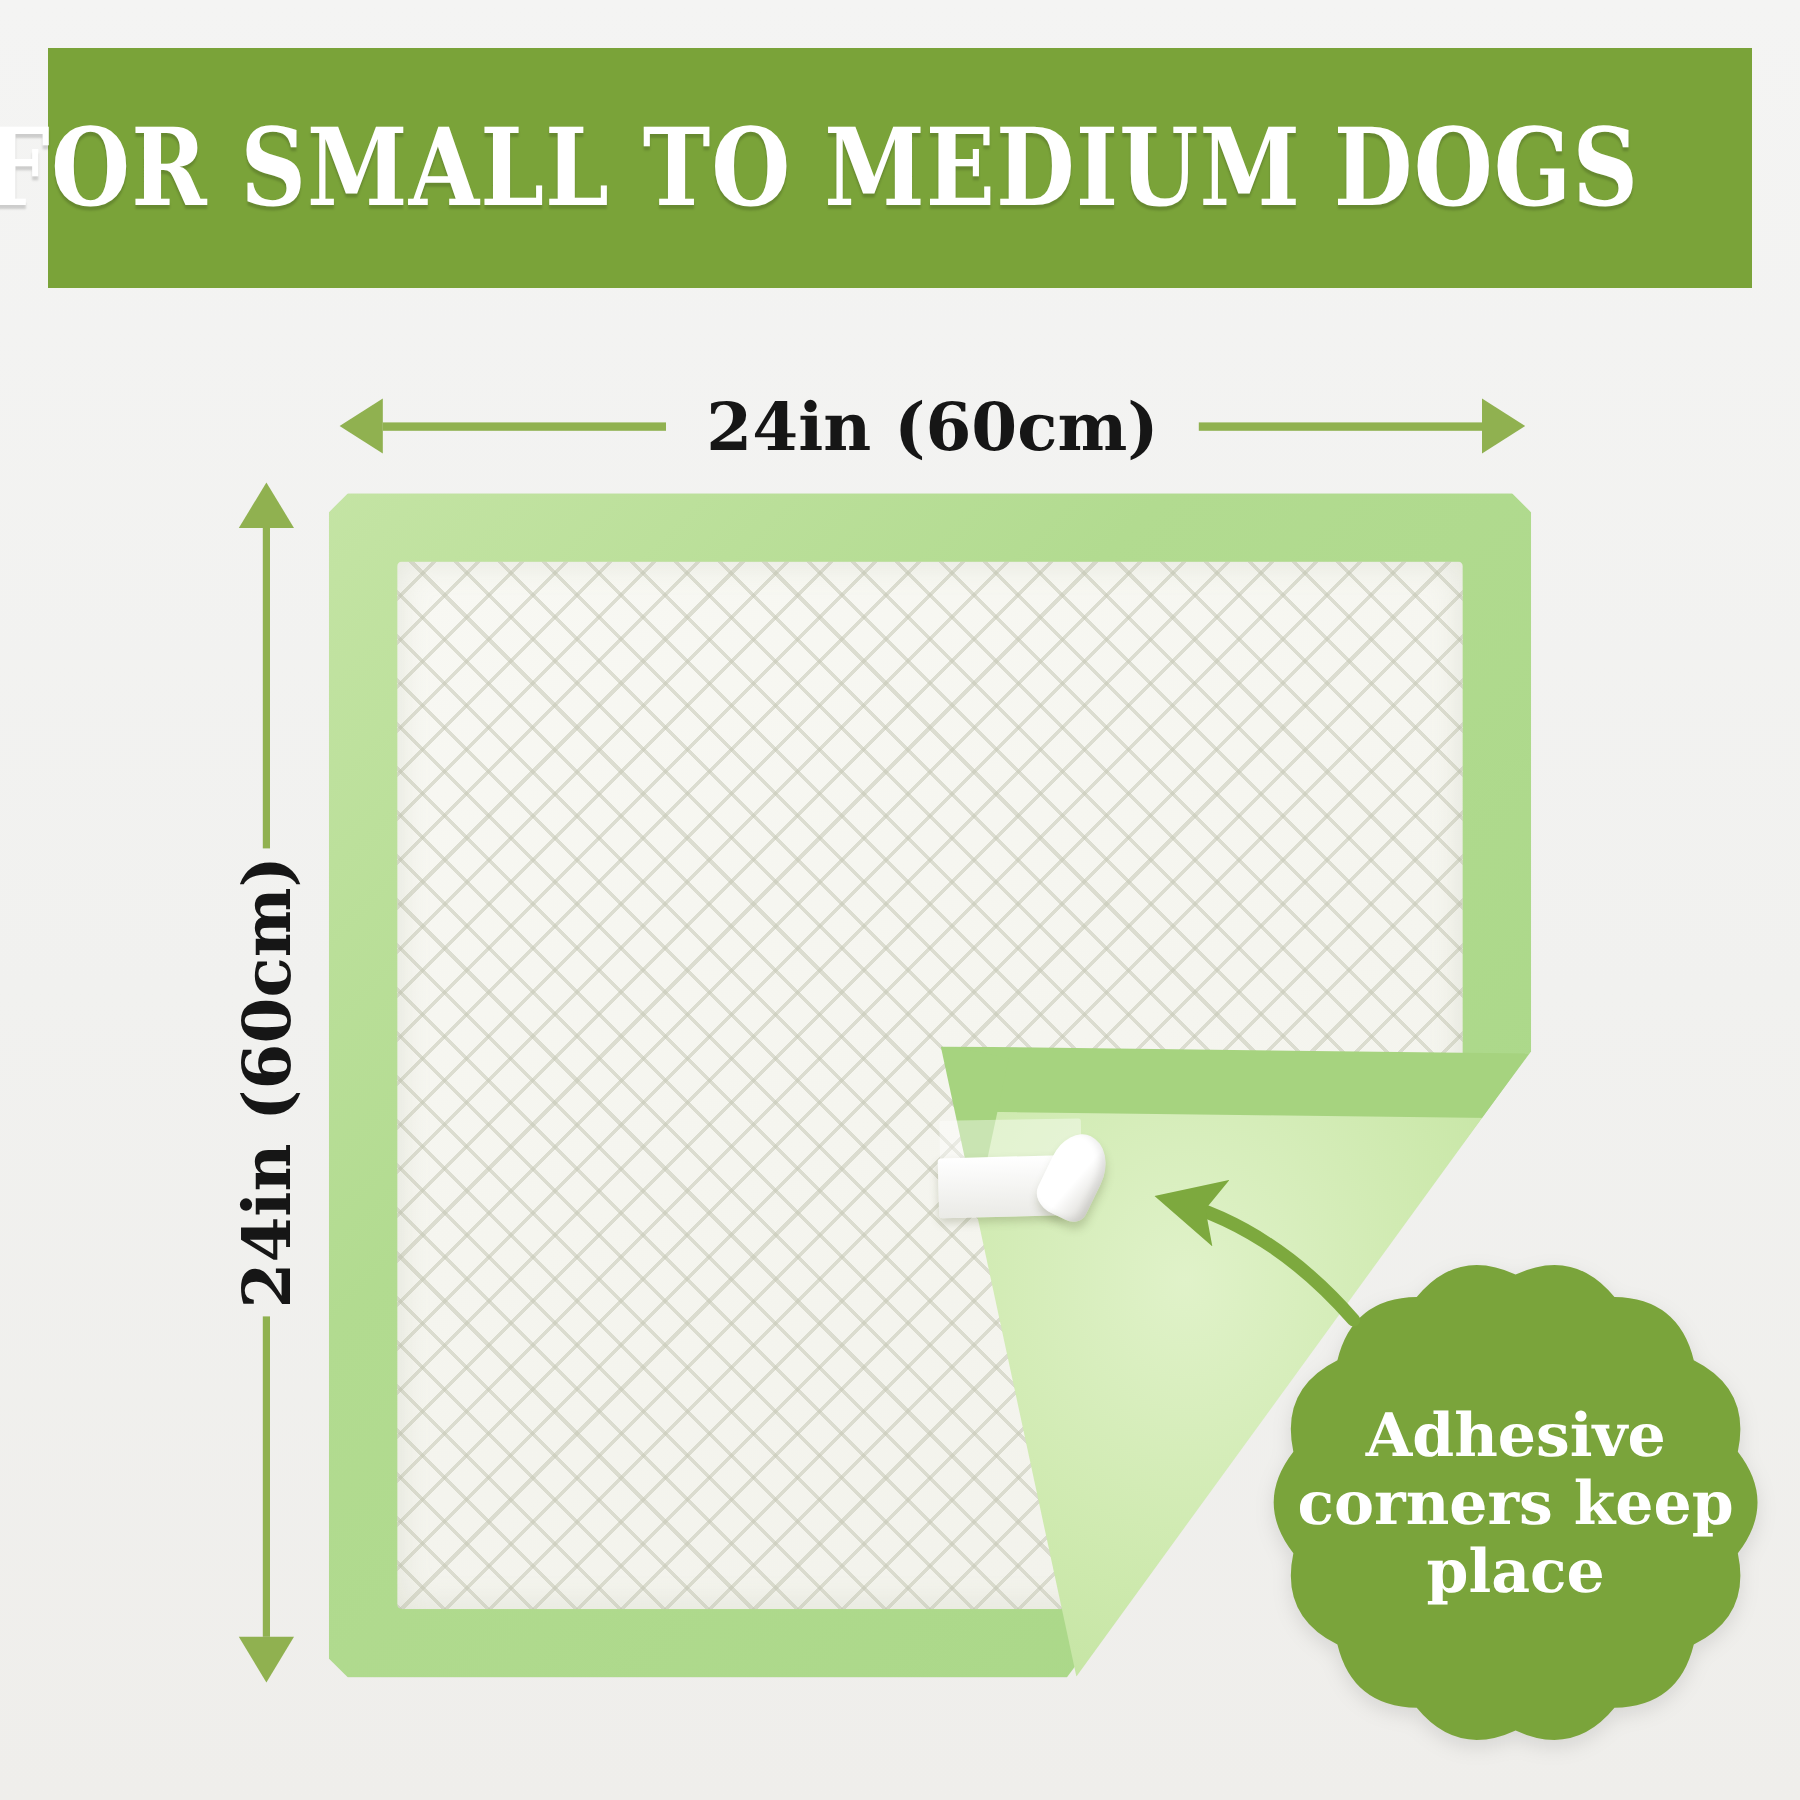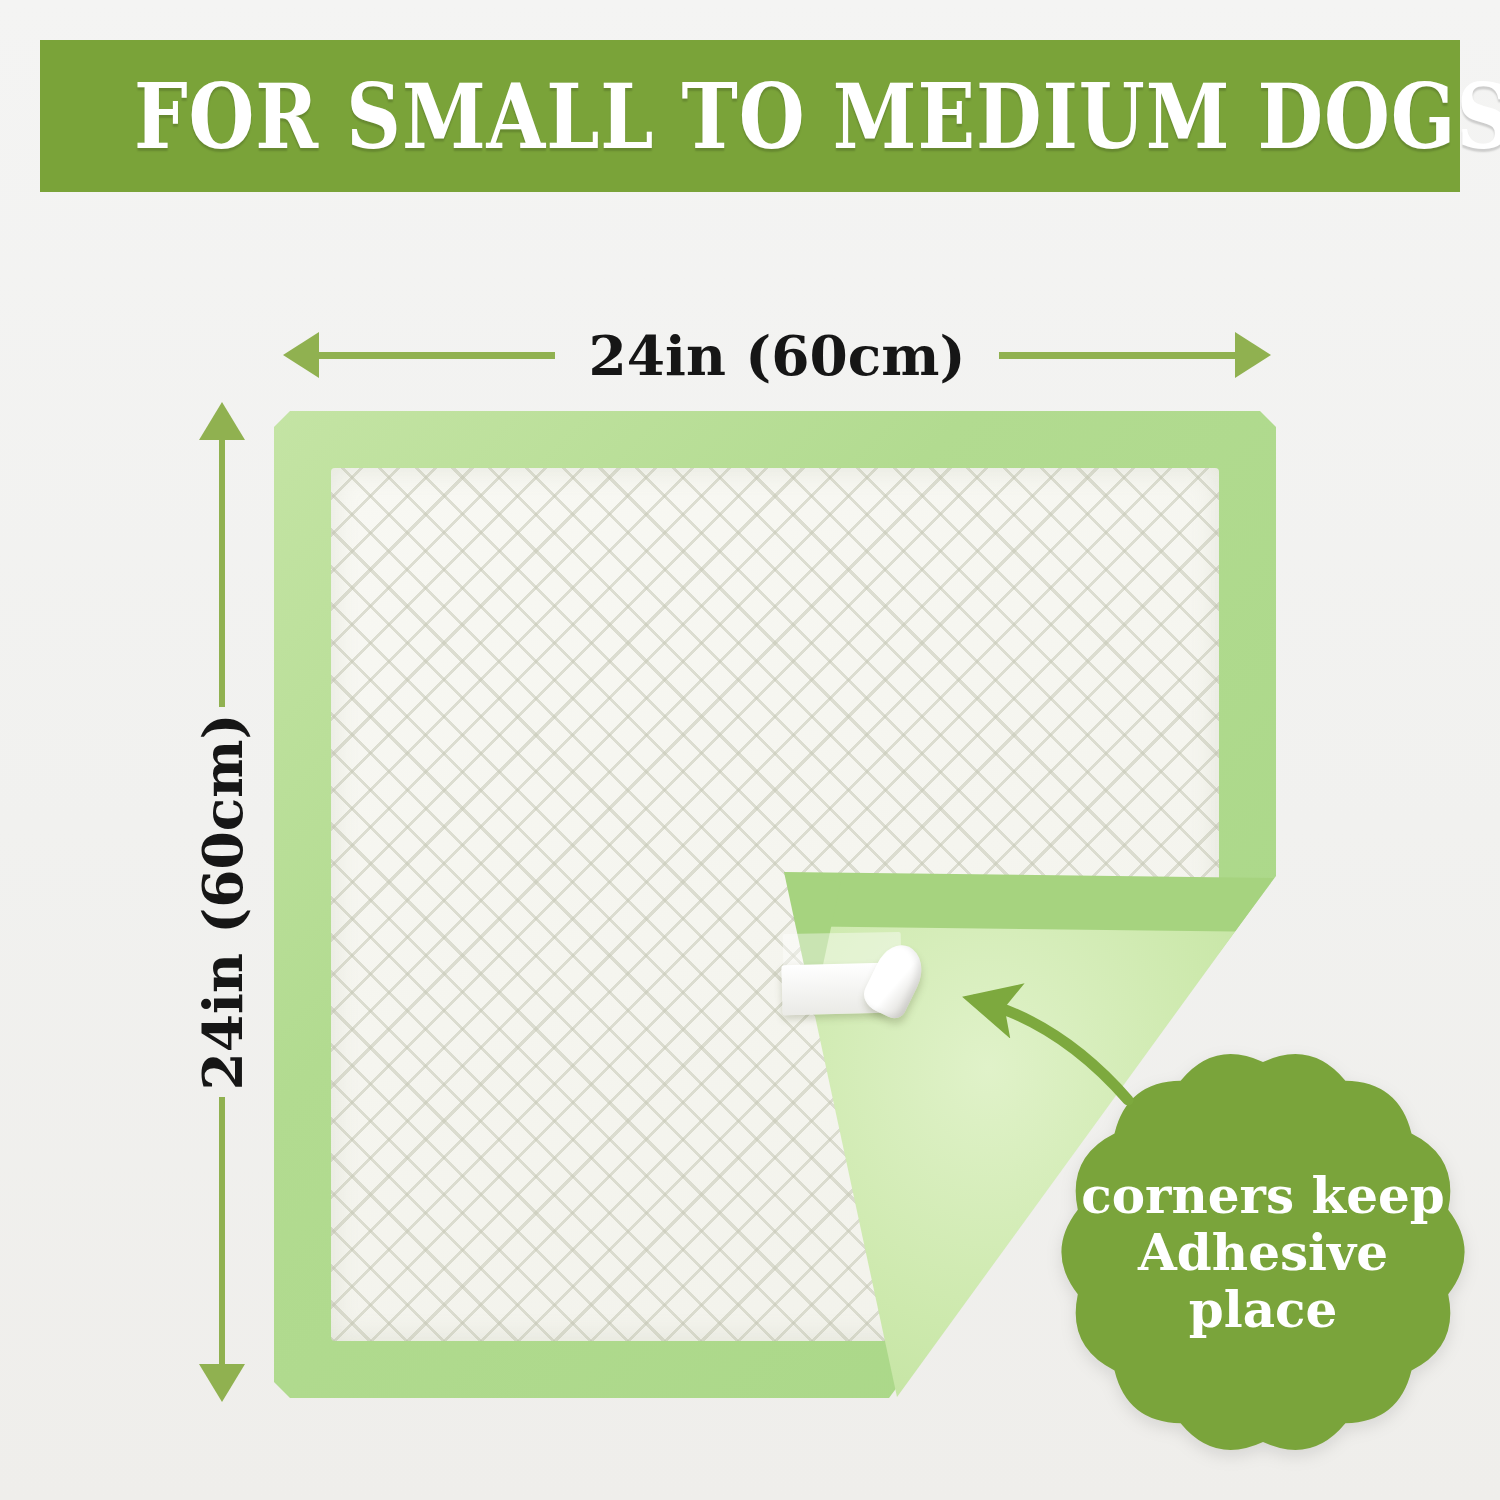--- a/index.html
+++ b/index.html
@@ -22,23 +22,23 @@
     font-family:"DejaVu Serif", serif;
     overflow:hidden;
   }
   .stage{
     position:relative;width:1500px;height:1500px;
     background:linear-gradient(180deg,#f4f4f3 0%,#f1f1ef 55%,#efeeeb 100%);
   }
 
   
   .banner{
-    position:absolute;left:40px;top:40px;width:1420px;height:152px;
+    position:absolute;left:40px;top:40px;width:1420px;height:200px;
     background:var(--banner-green);
-    display:flex;align-items:center;justify-content:flex-start;
+    display:flex;align-items:center;justify-content:flex-end;
     z-index:7;
   }
   .banner h1{
     font-size:86px;font-weight:700;color:#ffffff;white-space:nowrap;
     letter-spacing:1px;
     transform:scale(0.88,1.04);
     text-shadow:0 3px 2px rgba(0,0,0,.16);
   }
 
   
@@ -186,18 +186,18 @@
     <defs>
       <marker id="ptr" viewBox="0 0 6 6" refX="4.6" refY="3" markerWidth="5.2" markerHeight="5.2" orient="auto">
         <path class="pointer-head" d="M0 0 L6 3 L0 6 L1.4 3 Z"></path>
       </marker>
     </defs>
     <path id="badge-path" class="badge-shape" d="M 1263.0 1062.0 Q 1311.5 1039.5 1345.4 1080.8 Q 1398.9 1081.6 1411.5 1133.5 Q 1459.4 1157.4 1448.2 1209.7 Q 1481.0 1252.0 1448.2 1294.3 Q 1459.4 1346.6 1411.5 1370.5 Q 1398.9 1422.4 1345.4 1423.2 Q 1311.5 1464.5 1263.0 1442.0 Q 1214.5 1464.5 1180.6 1423.2 Q 1127.1 1422.4 1114.5 1370.5 Q 1066.6 1346.6 1077.8 1294.3 Q 1045.0 1252.0 1077.8 1209.7 Q 1066.6 1157.4 1114.5 1133.5 Q 1127.1 1081.6 1180.6 1080.8 Q 1214.5 1039.5 1263.0 1062.0 Z"></path>
     <path class="pointer" d="M1128 1100 Q 1060 1022 975 1000" marker-end="url(#ptr)"></path>
   </svg>
 
   <div class="badge-text">
+    <span>Adhesive</span>
     <span>corners keep</span>
-    <span>Adhesive</span>
     <span>place</span>
   </div>
 
 </div>
 
 </body></html>

